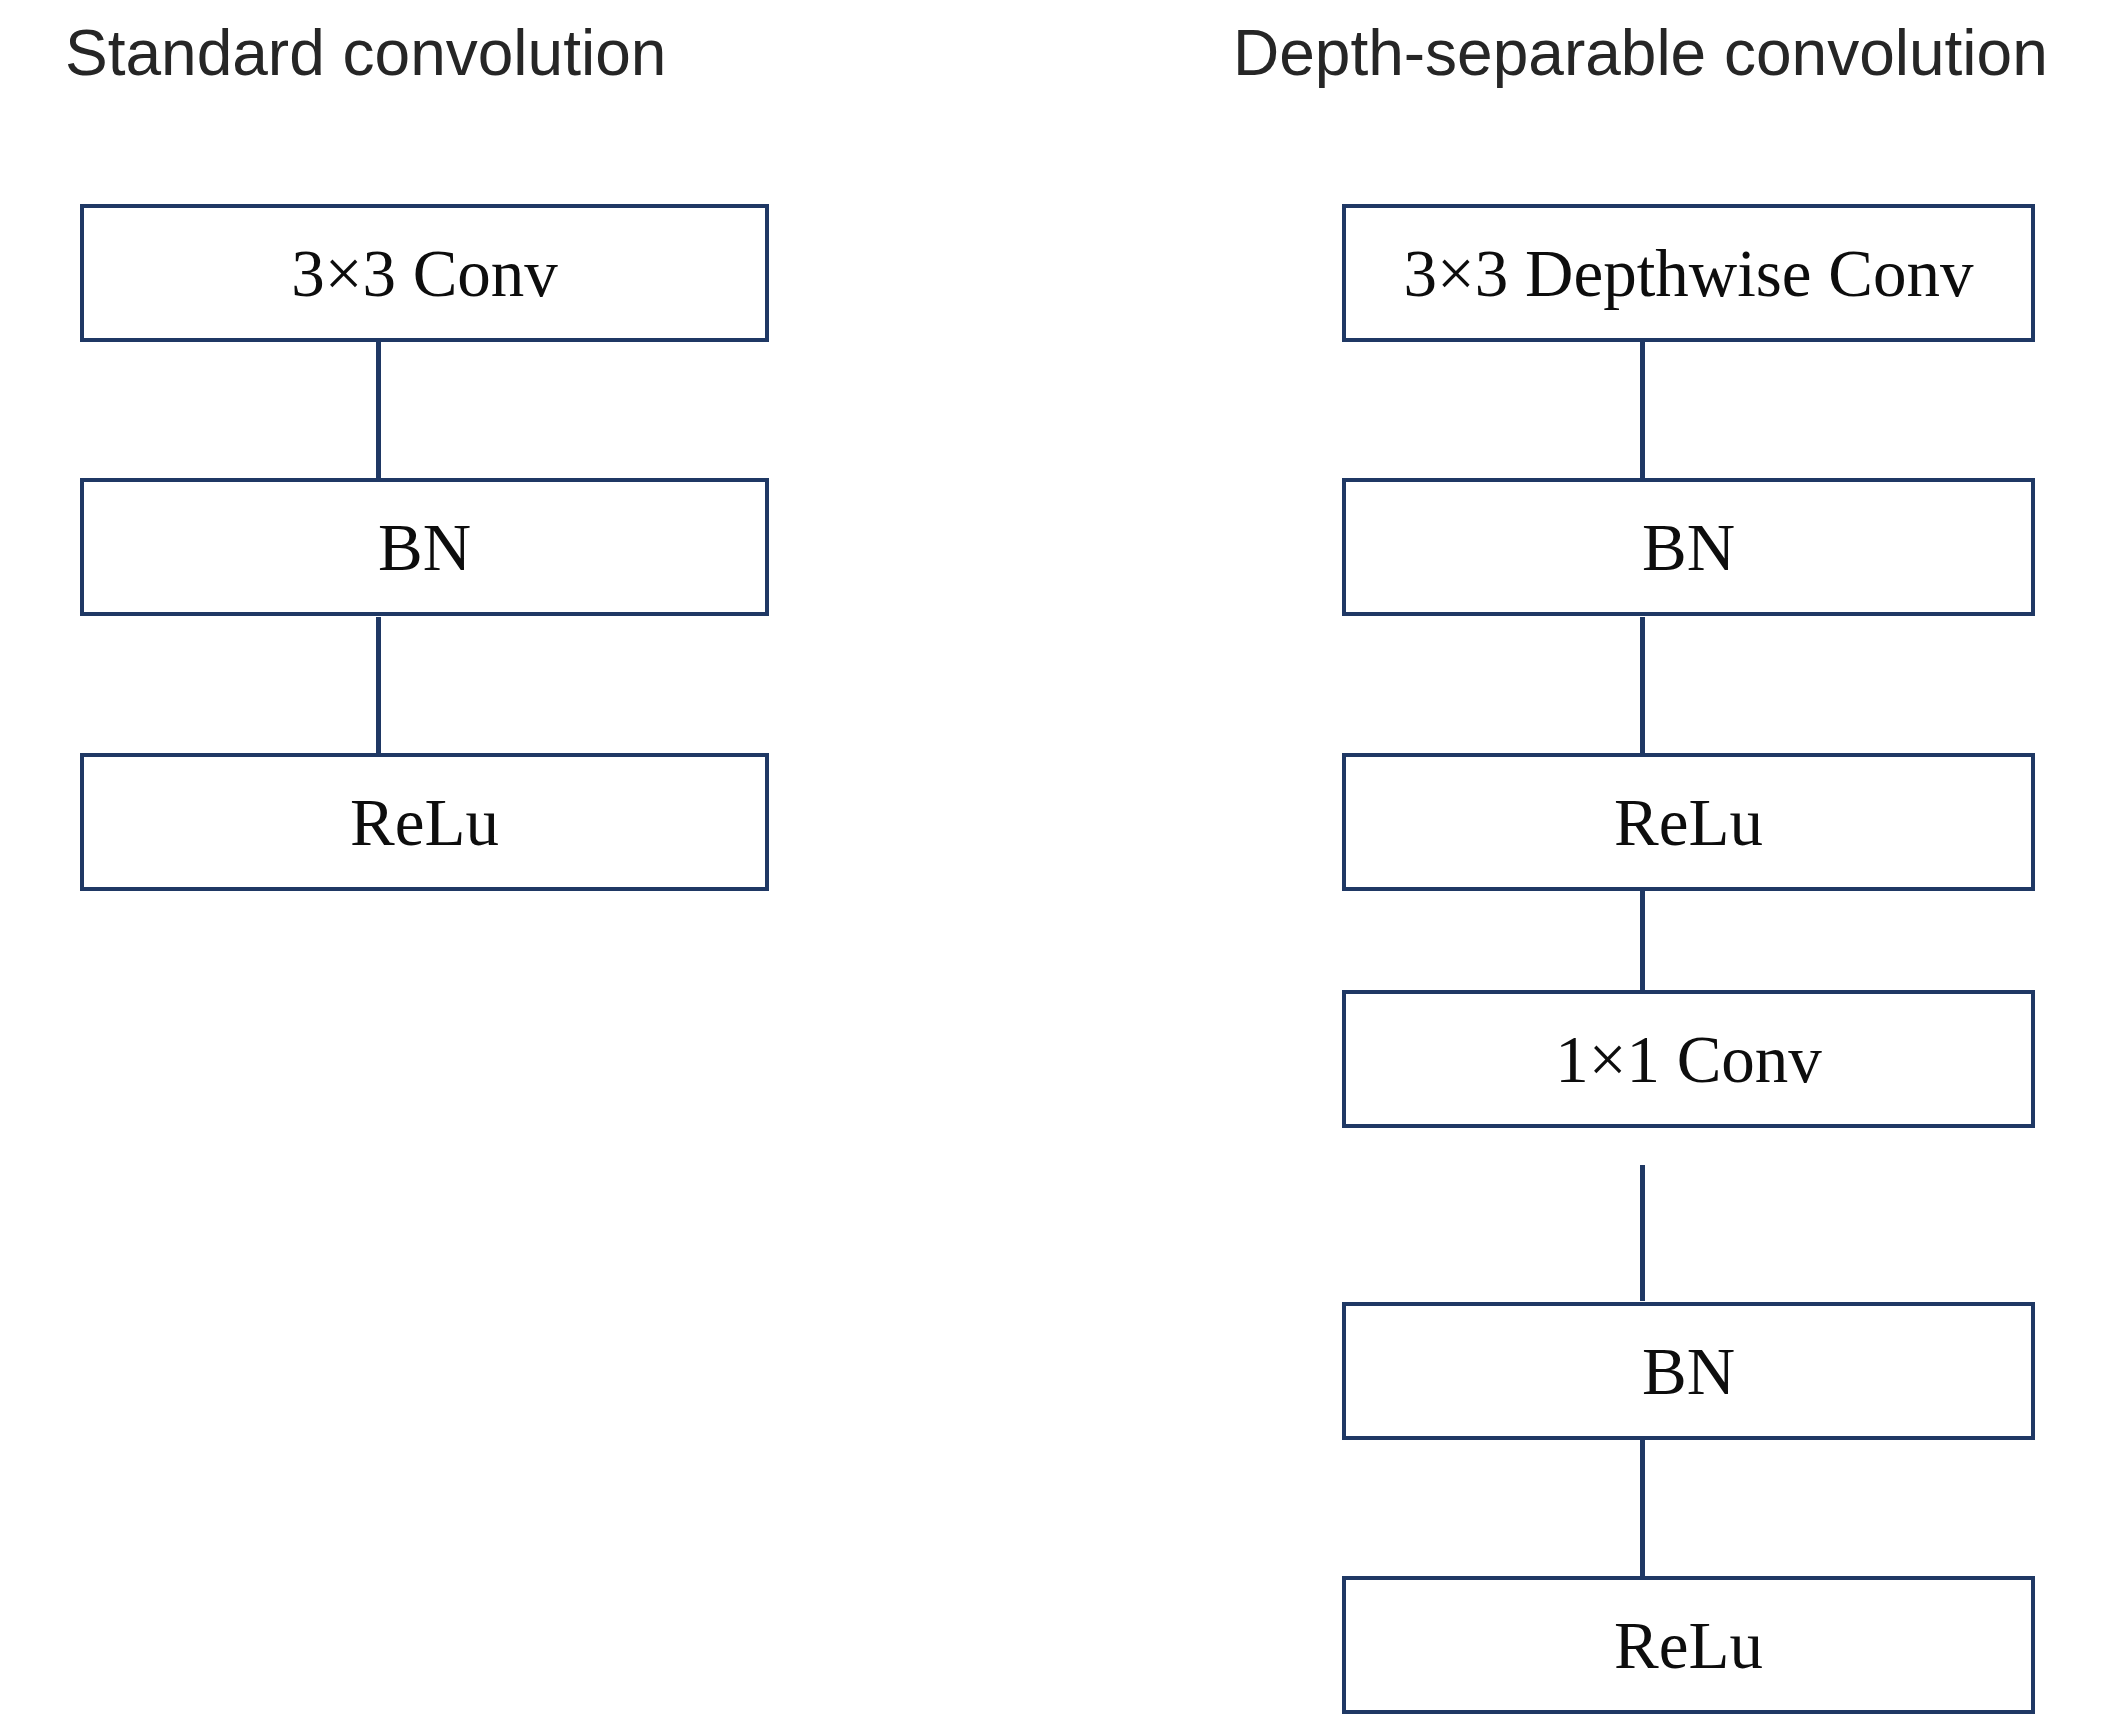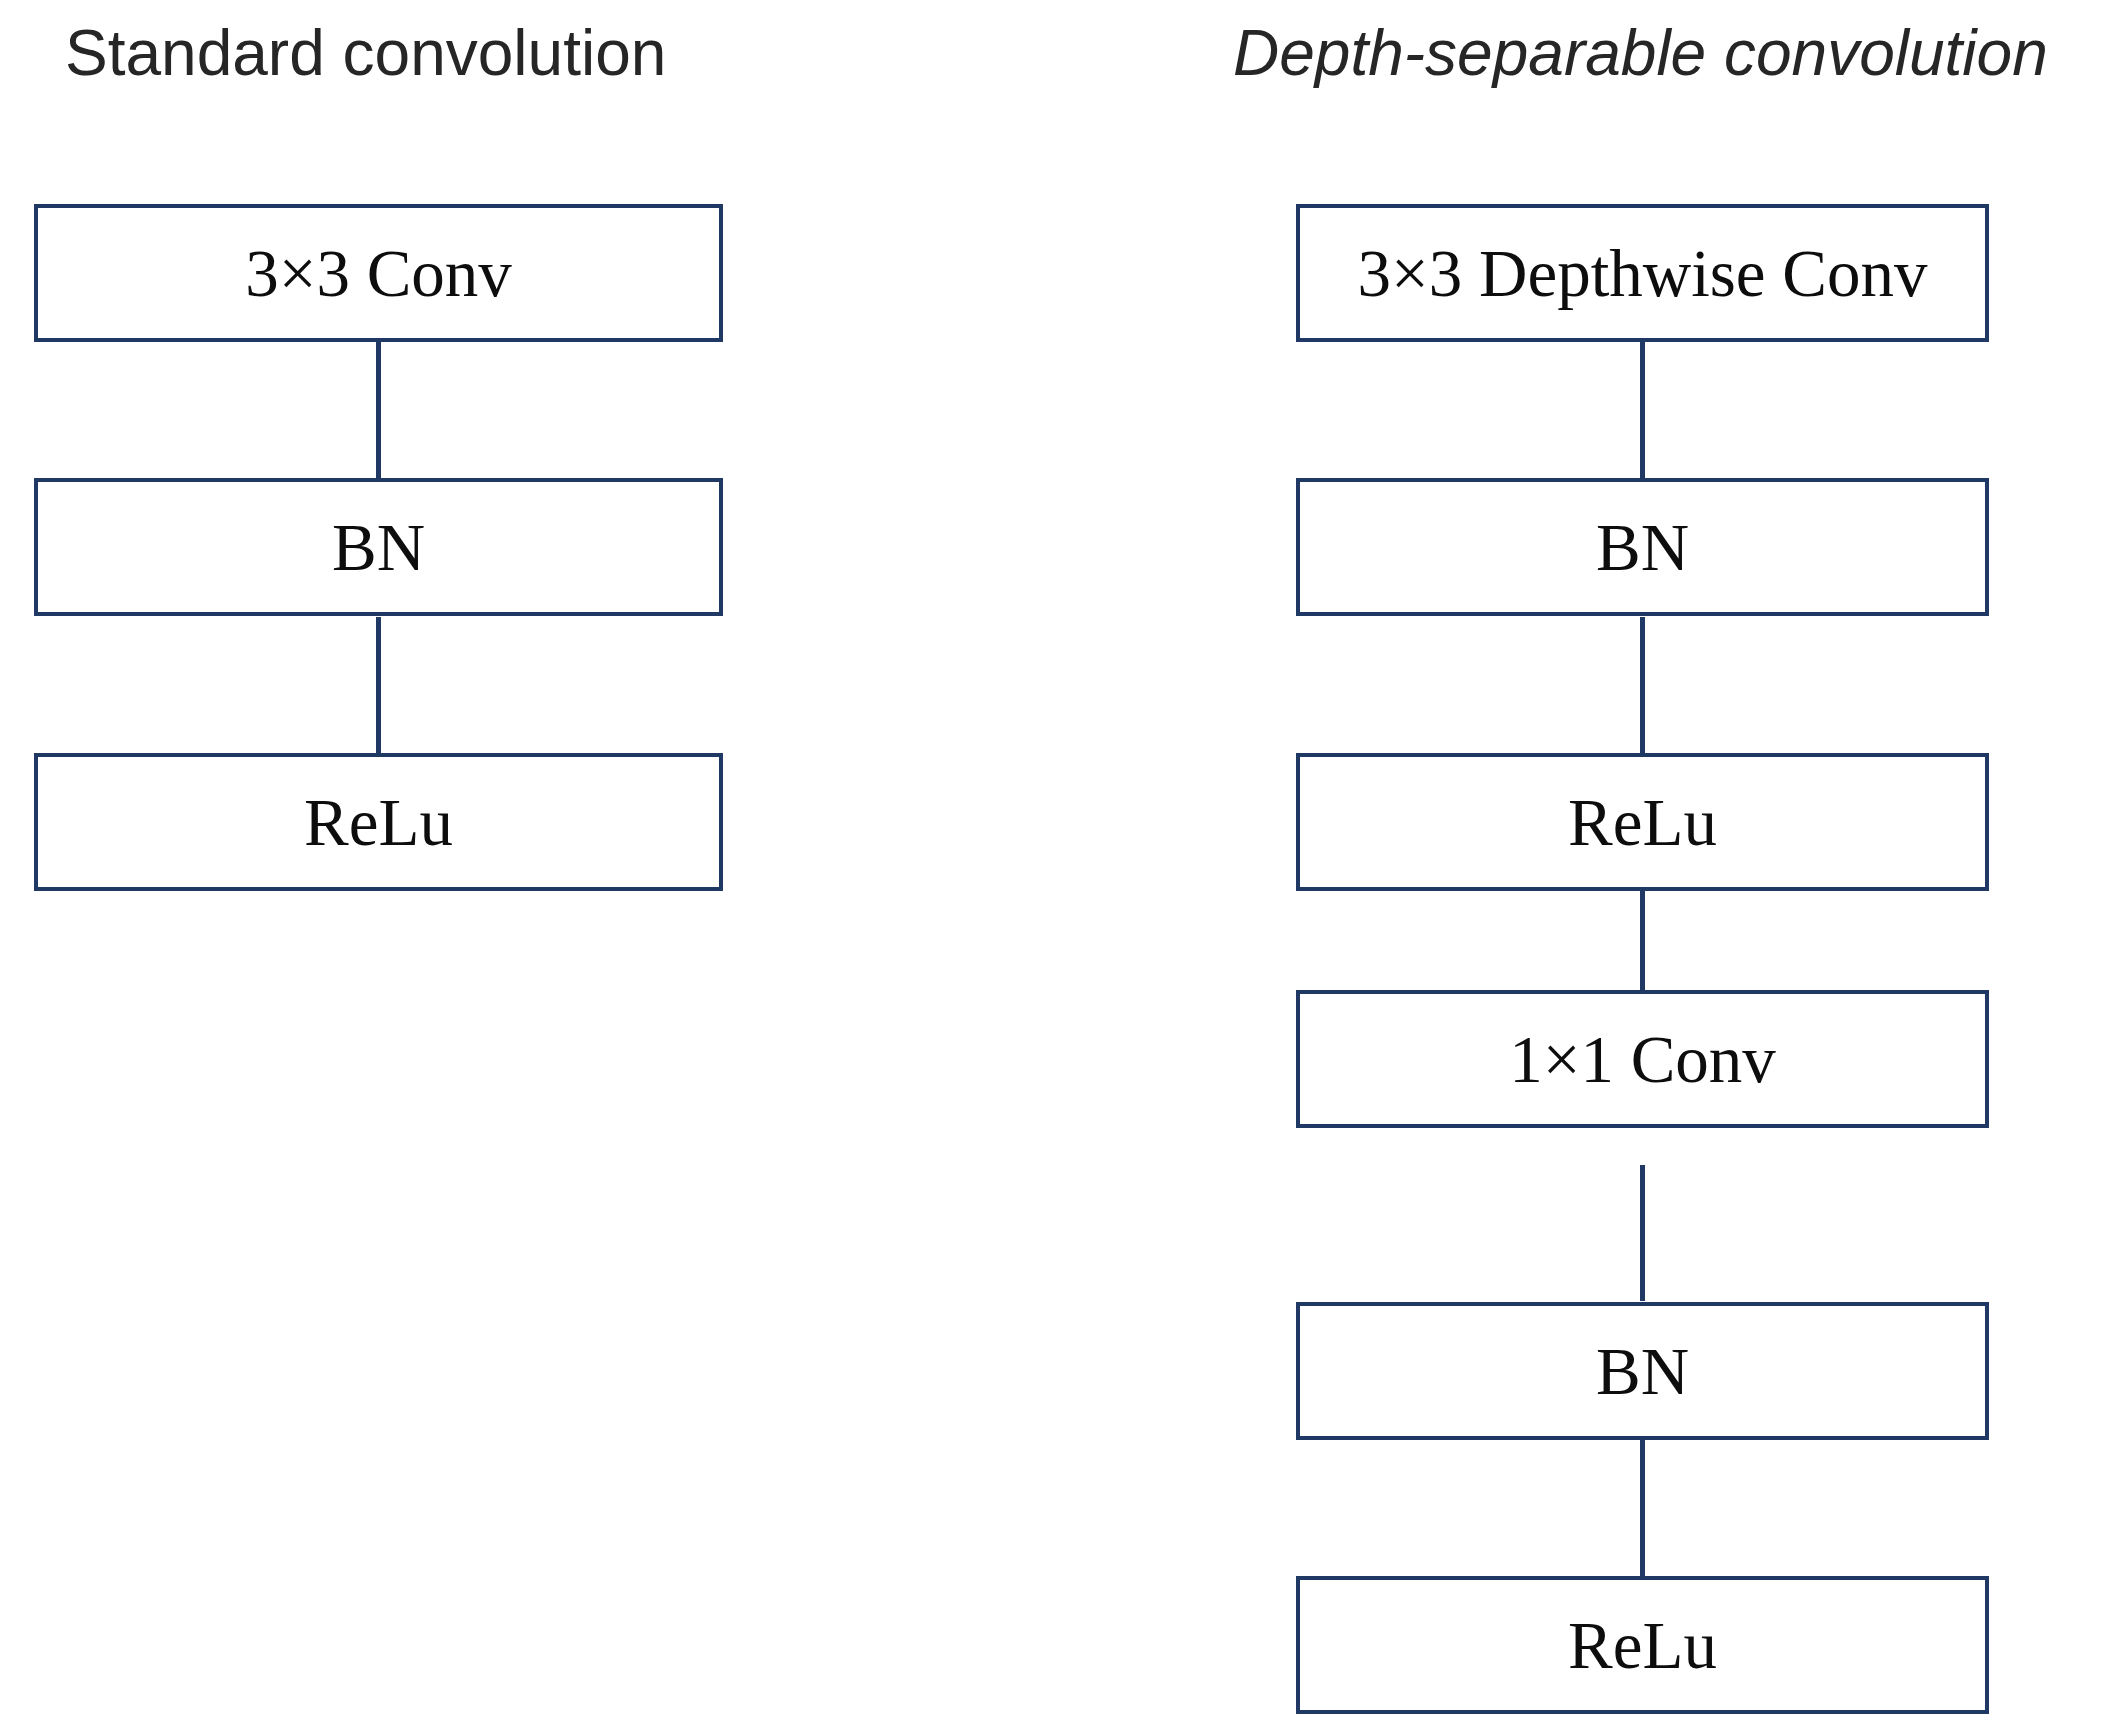--- a/index.html
+++ b/index.html
@@ -24,33 +24,34 @@
     position: absolute;
     top: 17.6px;
     font-size: 64px;
     line-height: 1.1;
     color: var(--title-text);
     font-weight: 400;
     letter-spacing: 0px;
     white-space: nowrap;
   }
   .col-title.left { left: 65px; text-align: center; }
-  .col-title.right { left: 1233px; font-style: italic; }
+  .col-title.right { left: 1233px; }
   .flow-box {
     position: absolute;
     height: 138px;
     background: var(--box-fill);
     border: 4.9px solid var(--box-border);
     display: flex;
     align-items: center;
     justify-content: center;
     font-family: "Liberation Serif", "DejaVu Serif", serif;
     font-size: 67px;
     color: var(--box-text);
     white-space: nowrap;
+    margin-left: 46px;
   }
   .left-col .flow-box { left: 34px; width: 689px; }
   .right-col .flow-box { left: 1296px; width: 693px; }
   .connector {
     position: absolute;
     width: 4.9px;
     height: 136px;
     background: var(--connector);
   }
   .left-col .connector { left: 376px; }

